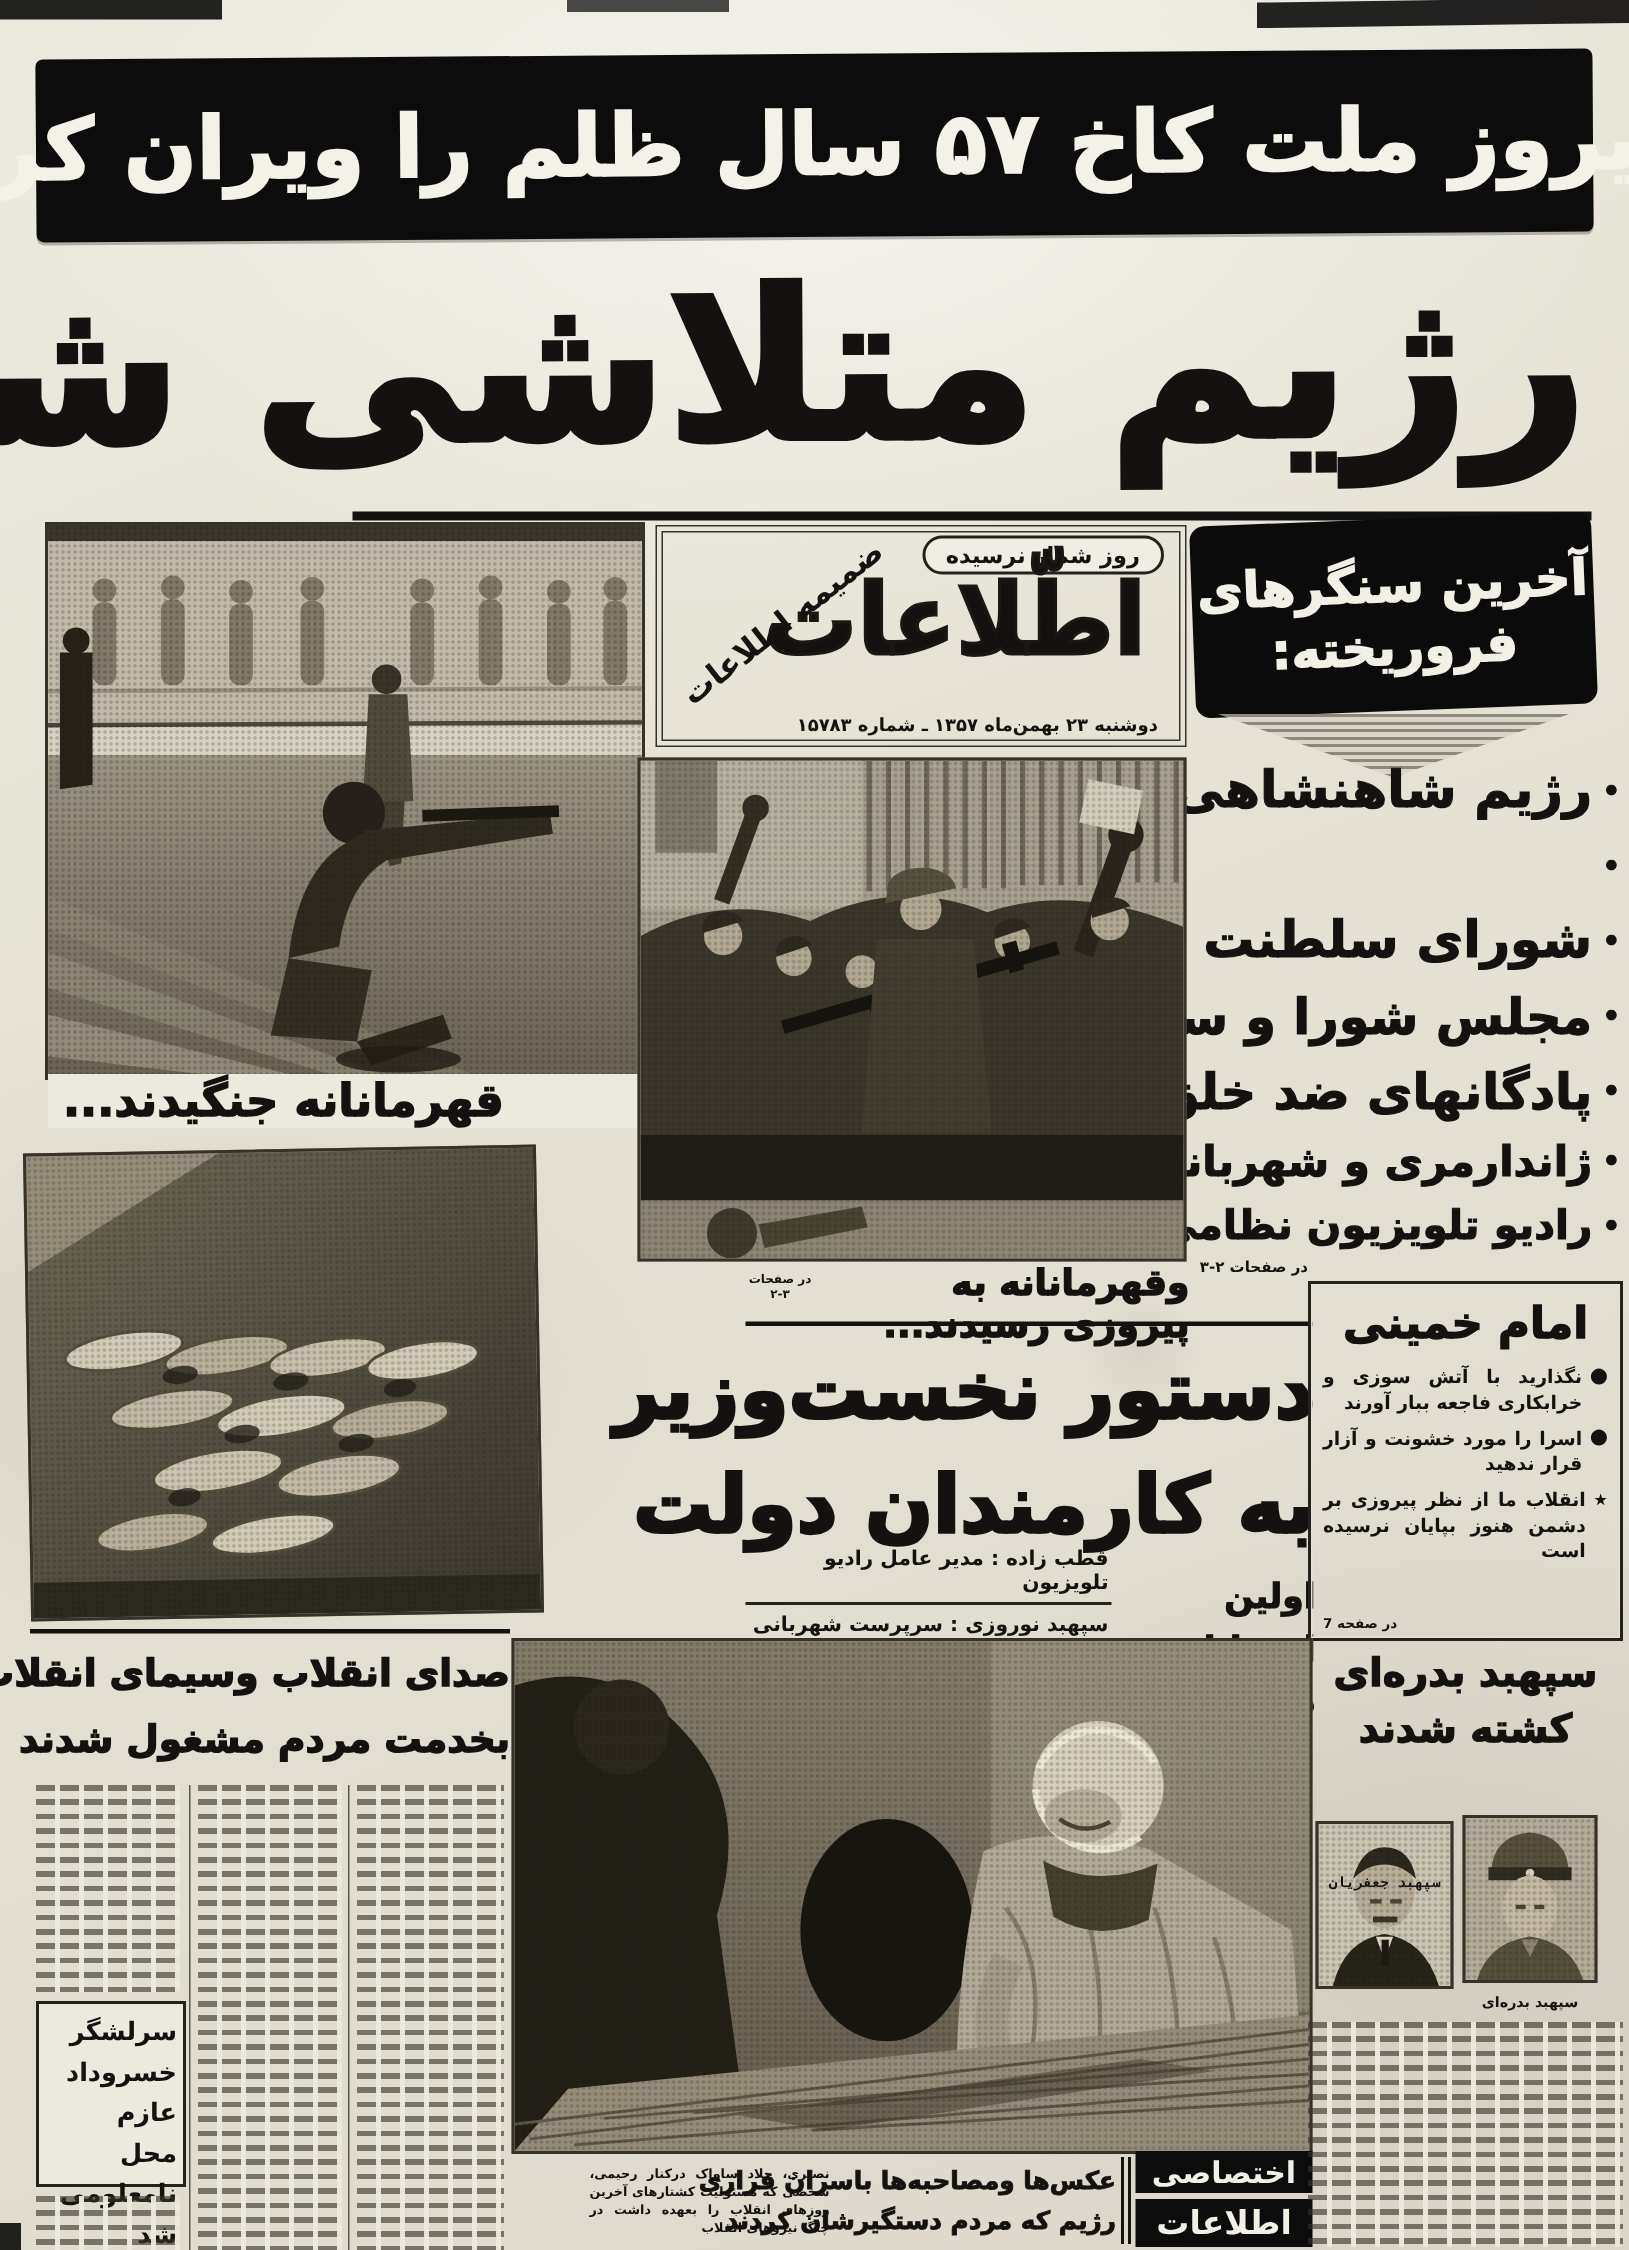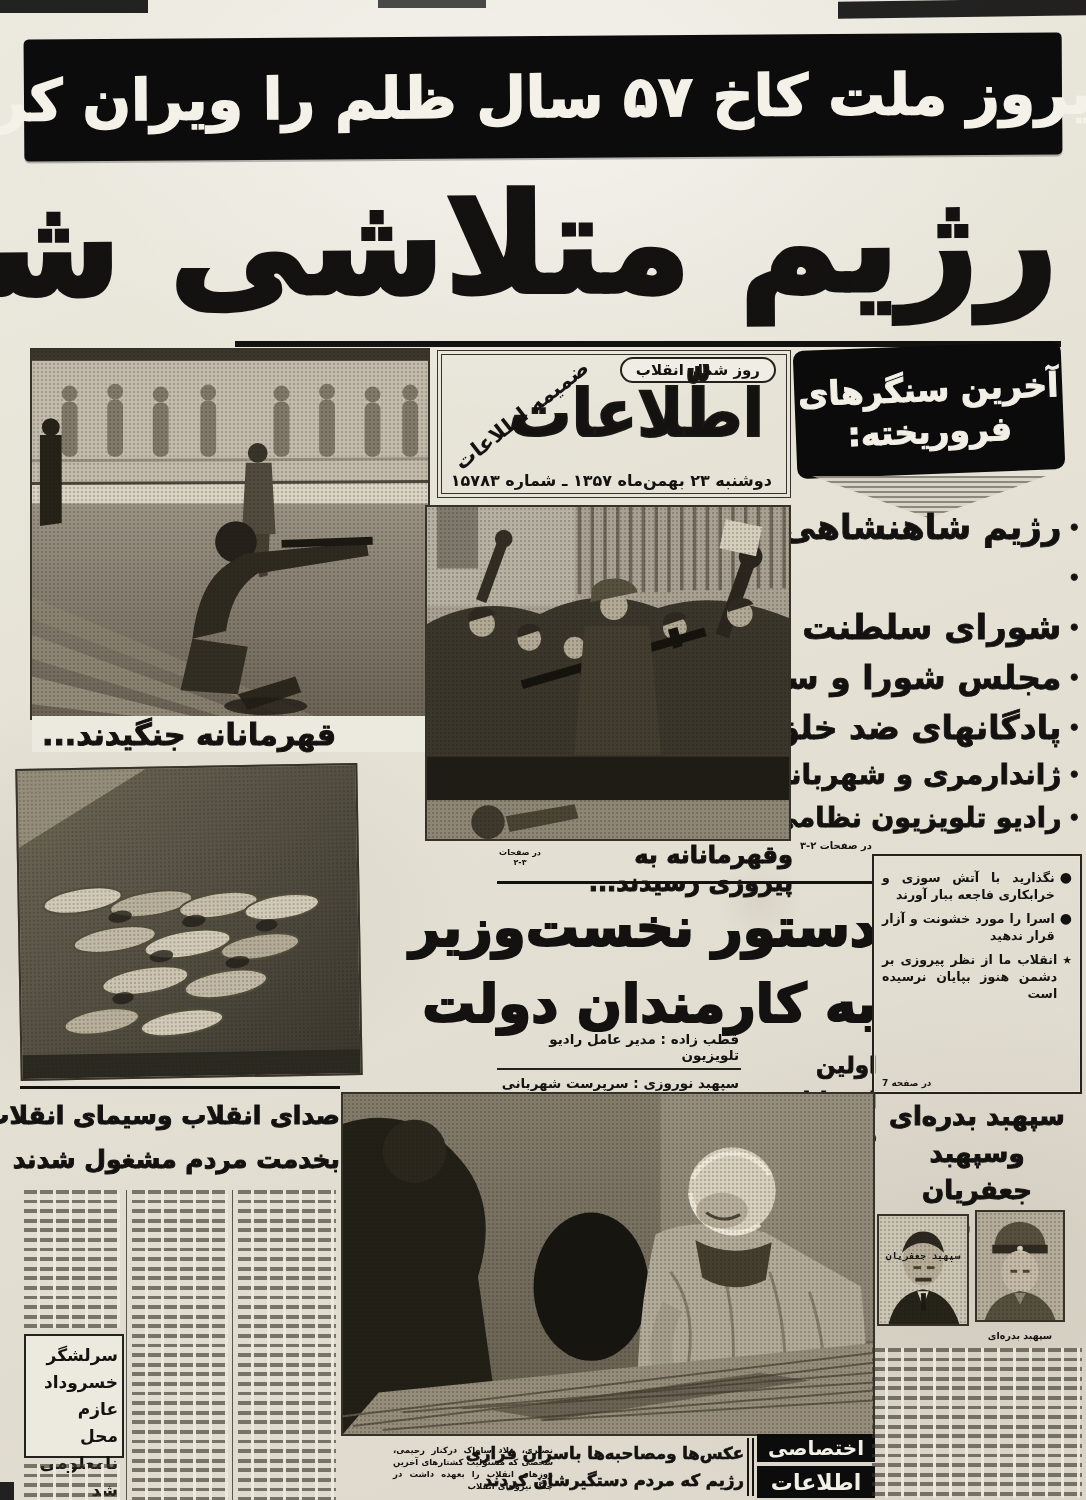--- a/index.html
+++ b/index.html
@@ -38,21 +38,21 @@
   .capstrip span{font-weight:bold;font-size:30px;-webkit-text-stroke:1px #141210;}
   
   .mast{border:1px solid #35332c;}
   .mast .inner{position:absolute;inset:3px;border:1px solid #35332c;}
   .mast .badge{position:absolute;right:14px;top:6px;border:2px solid #24221c;border-radius:18px;
                padding:2px 14px;font-size:15px;font-weight:bold;background:#efede4;}
   .mast .title{position:absolute;right:26px;top:26px;font-size:62px;font-weight:bold;
                -webkit-text-stroke:2px #1a1813;transform:scaleY(1.06);}
   .mast .supp{position:absolute;left:2px;top:52px;font-size:21px;font-weight:bold;
               transform:rotate(-38deg);white-space:nowrap;}
-  .mast .dateline{position:absolute;right:18px;bottom:7px;font-size:16px;font-weight:bold;}
+  .mast .dateline{position:absolute;right:18px;bottom:7px;font-size:12px;font-weight:bold;}
   
   .fallenbox{background:#0b0b0b;border-radius:10px;transform:rotate(-2.2deg);
              display:flex;flex-direction:column;align-items:center;justify-content:center;
              color:#f2efe6;text-align:center;}
   .fallenbox .l1{font-size:33px;font-weight:bold;-webkit-text-stroke:1px #f2efe6;line-height:44px;}
   .fallenbox .l2{font-size:33px;font-weight:bold;-webkit-text-stroke:1px #f2efe6;line-height:40px;letter-spacing:2px;}
   .tri{clip-path:polygon(0 0,100% 0,50% 92%);
        background:repeating-linear-gradient(to bottom,#8d887c 0 2px,#d9d5c9 2px 5px);}
   .flist{display:flex;flex-direction:column;}
   .fitem{display:flex;align-items:center;direction:rtl;font-weight:bold;
@@ -184,21 +184,21 @@
         <ellipse cx="236" cy="360" rx="42" ry="9" fill="#211d15" opacity=".8"></ellipse>
       </g>
     </svg>
   </div>
   <div class="abs capstrip" style="left:32px;top:716px;width:396px;height:36px;">
     <span class="rtl">قهرمانانه جنگیدند...</span>
   </div>
 
   <div class="abs mast" style="left:437px;top:350px;width:352px;height:146px;">
     <div class="inner"></div>
-    <div class="badge rtl">روز شمار انقلاب</div>
+    <div class="badge rtl">روز شمار نرسیده</div>
     <div class="title rtl">اطّلاعات</div>
     <div class="supp rtl">ضمیمه اطلاعات</div>
     <div class="dateline rtl">دوشنبه ۲۳ بهمن‌ماه ۱۳۵۷ ـ شماره ۱۵۷۸۳</div>
   </div>
 
   <div class="abs fallenbox" style="left:795px;top:346px;width:268px;height:128px;">
     <div class="l1 rtl">آخرین سنگرهای</div>
     <div class="l2 rtl">فروریخته:</div>
   </div>
   <div class="abs tri" style="left:812px;top:476px;width:234px;height:46px;"></div>
@@ -303,20 +303,21 @@
     <div>اولین انتصابات</div>
     <div>دولت جدید:</div>
   </div>
   <div class="abs" style="left:497px;top:1026px;width:244px;">
     <div class="appitem u">قطب زاده : مدیر عامل رادیو تلویزیون</div>
     <div class="appitem u">سپهبد نوروزی : سرپرست شهربانی</div>
     <div class="appitem">امیر انتظام : سرپرست کاخ نخست‌وزیری</div>
   </div>
 
   <div class="abs kbox" style="left:872px;top:854px;width:210px;height:240px;">
+    <div class="t rtl">امام خمینی</div>
     <div class="kbul">
       <span class="g">●</span>
       <span>نگذارید با آتش سوزی و خرابکاری فاجعه ببار آورند</span>
     </div>
     <div class="kbul">
       <span class="g">●</span>
       <span>اسرا را مورد خشونت و آزار قرار ندهید</span>
     </div>
     <div class="kbul">
       <span class="g" style="font-size:18px;">٭</span>
@@ -430,21 +431,20 @@
     <span>اطلاعات</span>
   </div>
   <div class="abs botcap rtl" style="left:512px;top:1440px;width:232px;">
     <div>عکس‌ها ومصاحبه‌ها باسران فراری</div>
     <div>رژیم که مردم دستگیرشان کردند</div>
   </div>
   <div class="abs tinycap" style="left:345px;top:1444px;width:160px;margin-left:48px;">نصیری، جلاد ساواک درکنار رحیمی، شخصی که مسئولیت کشتارهای آخرین روزهای انقلاب را بعهده داشت در چنگ نیروهای انقلاب</div>
 
   <div class="abs genhead rtl" style="left:872px;top:1098px;width:210px;">
     <div>سپهبد بدره‌ای</div>
-    <div>وسپهبد جعفریان</div>
     <div>کشته شدند</div>
   </div>
   <div class="abs photo half" style="left:877px;top:1214px;width:92px;height:112px;">
     <svg viewBox="0 0 92 112" preserveAspectRatio="none" aria-hidden="true">
       <rect width="92" height="112" fill="#cbc5b4"></rect>
       <ellipse cx="46" cy="46" rx="21" ry="26" fill="#b8ae99"></ellipse>
       <path d="M24 38 Q30 16 46 16 Q64 16 68 38 Q58 28 46 28 Q34 28 24 38 Z" fill="#2c2820"></path>
       <rect x="36" y="52" width="8" height="3" fill="#4a4435"></rect>
         <rect x="50" y="52" width="8" height="3" fill="#4a4435"></rect>
       <rect x="38" y="64" width="17" height="4" fill="#3a352a"></rect>

